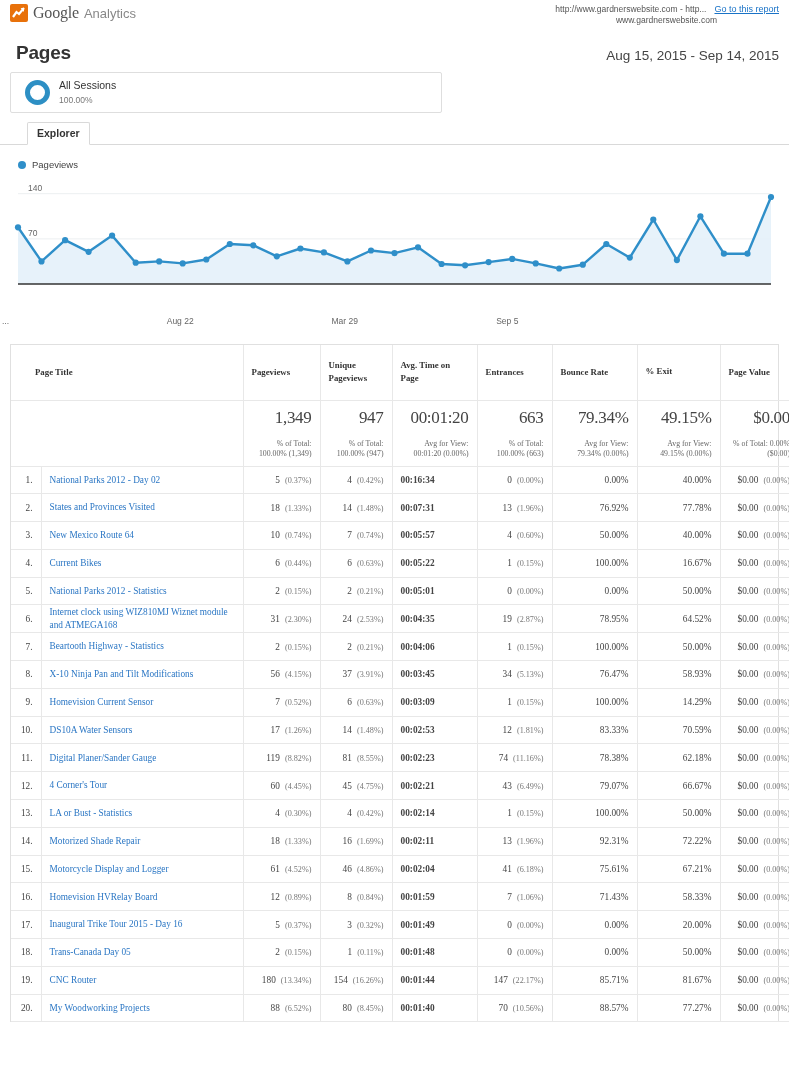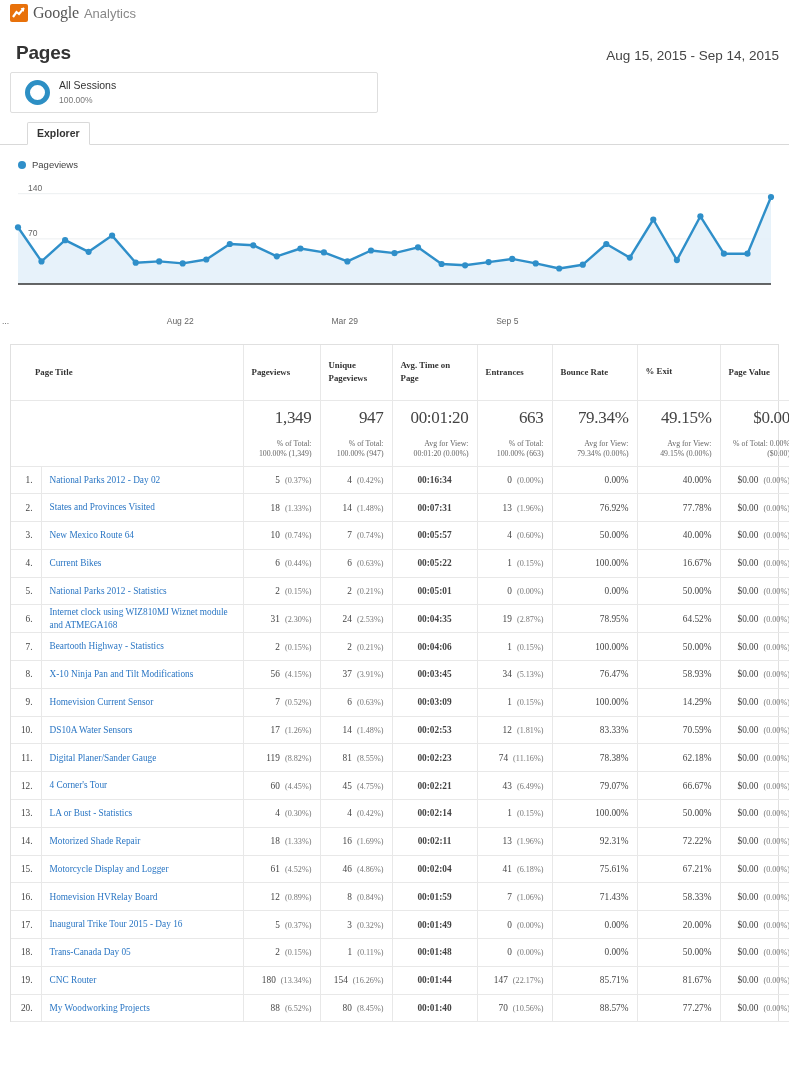--- a/index.html
+++ b/index.html
@@ -72,21 +72,21 @@
   .date-range {
     position: absolute;
     right: 10px; top: 18px;
     font-size: 13.5px;
     color: #444;
   }
 
   
   .segment-box {
     margin: 4px 10px 0 10px;
-    width: 368px;
+    width: 432px;
     height: 41px;
     border: 1px solid #dedede;
     border-radius: 2px;
     display: flex;
     align-items: center;
     padding: 0 8px;
   }
   .donut {
     width: 25px; height: 25px;
     border-radius: 50%;
@@ -213,21 +213,21 @@
   td.c-title a {
     color: #2a76c4;
     text-decoration: none;
     font-size: 9.3px;
     line-height: 12.5px;
     display: inline-block;
   }
   td.c-num { text-align: right; white-space: nowrap; }
   .val { color: #444; }
   .pct { color: #777; font-size: 8.2px; margin-left: 5px; }
-  td.c-time { text-align: center; font-weight: bold; color: #333; }
+  td.c-time { text-align: left; font-weight: bold; color: #333; }
   .bigrow td { height: 37px; }
 
   col.w-idx   { width: 30px; }
   col.w-title { width: 202px; }
   col.w-pv    { width: 77px; }
   col.w-upv   { width: 72px; }
   col.w-time  { width: 85px; }
   col.w-ent   { width: 75px; }
   col.w-br    { width: 85px; }
   col.w-exit  { width: 83px; }
@@ -239,20 +239,29 @@
 <div class="topbar">
   <div class="ga-logo">
     <span class="ga-mark">
       <svg width="14" height="14" viewBox="0 0 14 14">
         <polyline points="1,11 4.5,6 7,8 12,2" fill="none" stroke="#ffffff" stroke-width="2.2"></polyline>
         <polygon points="12,2 12,6 8.6,2" fill="#ffffff"></polygon>
       </svg>
     </span>
     <span class="ga-word">Google</span>
     <span class="ga-sub">Analytics</span>
+  </div>
+  <div class="prop-block">
+    <div class="prop-row">
+      <span class="prop-name">http://www.gardnerswebsite.com - http...</span>
+      <a class="report-link" href="#">Go to this report</a>
+    </div>
+    <div class="prop-row">
+      <span class="prop-name prop-url2">www.gardnerswebsite.com</span>
+    </div>
   </div>
 </div>
 
 <div class="page-head">
   <div class="page-title">Pages</div>
   <div class="date-range">Aug 15, 2015 - Sep 14, 2015</div>
 </div>
 
 <div class="segment-box">
   <span class="donut"></span>

